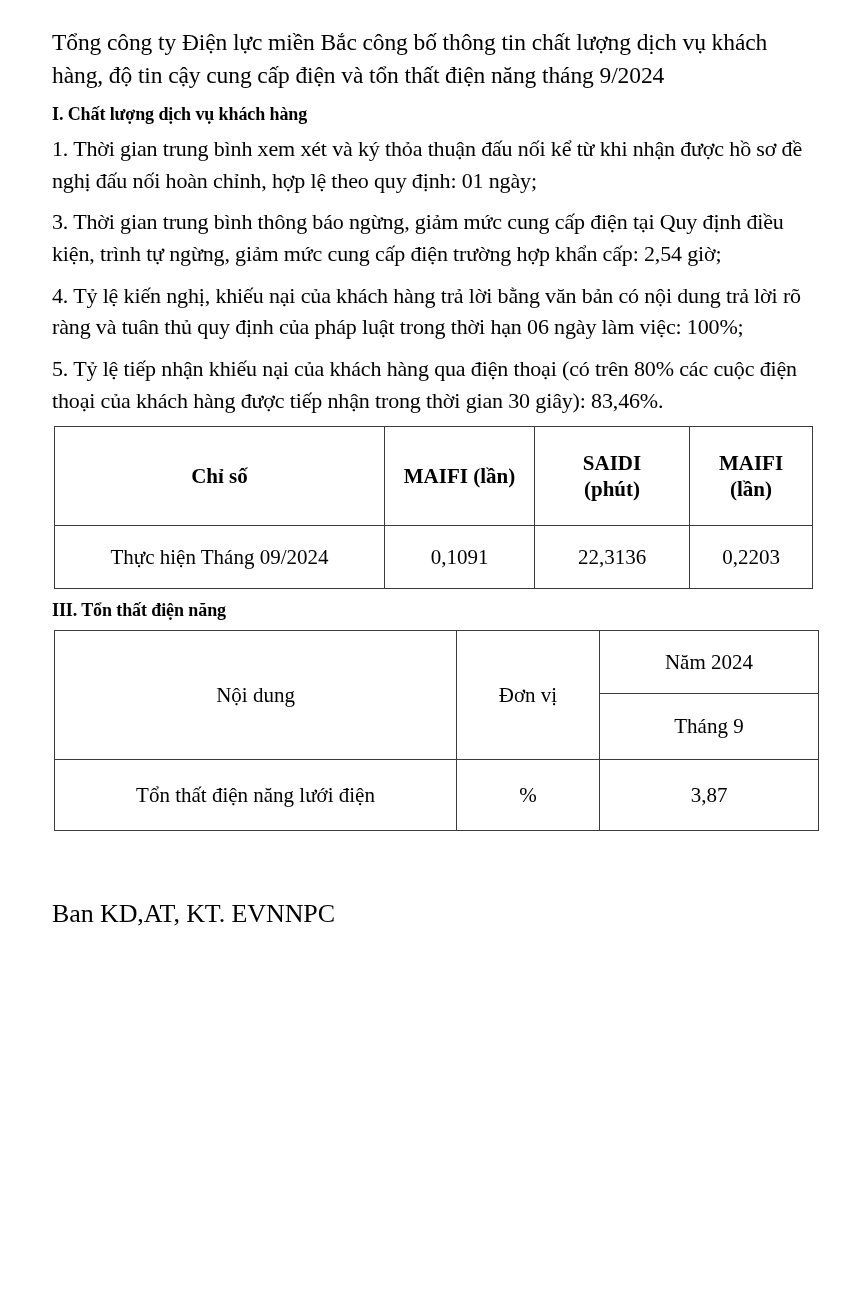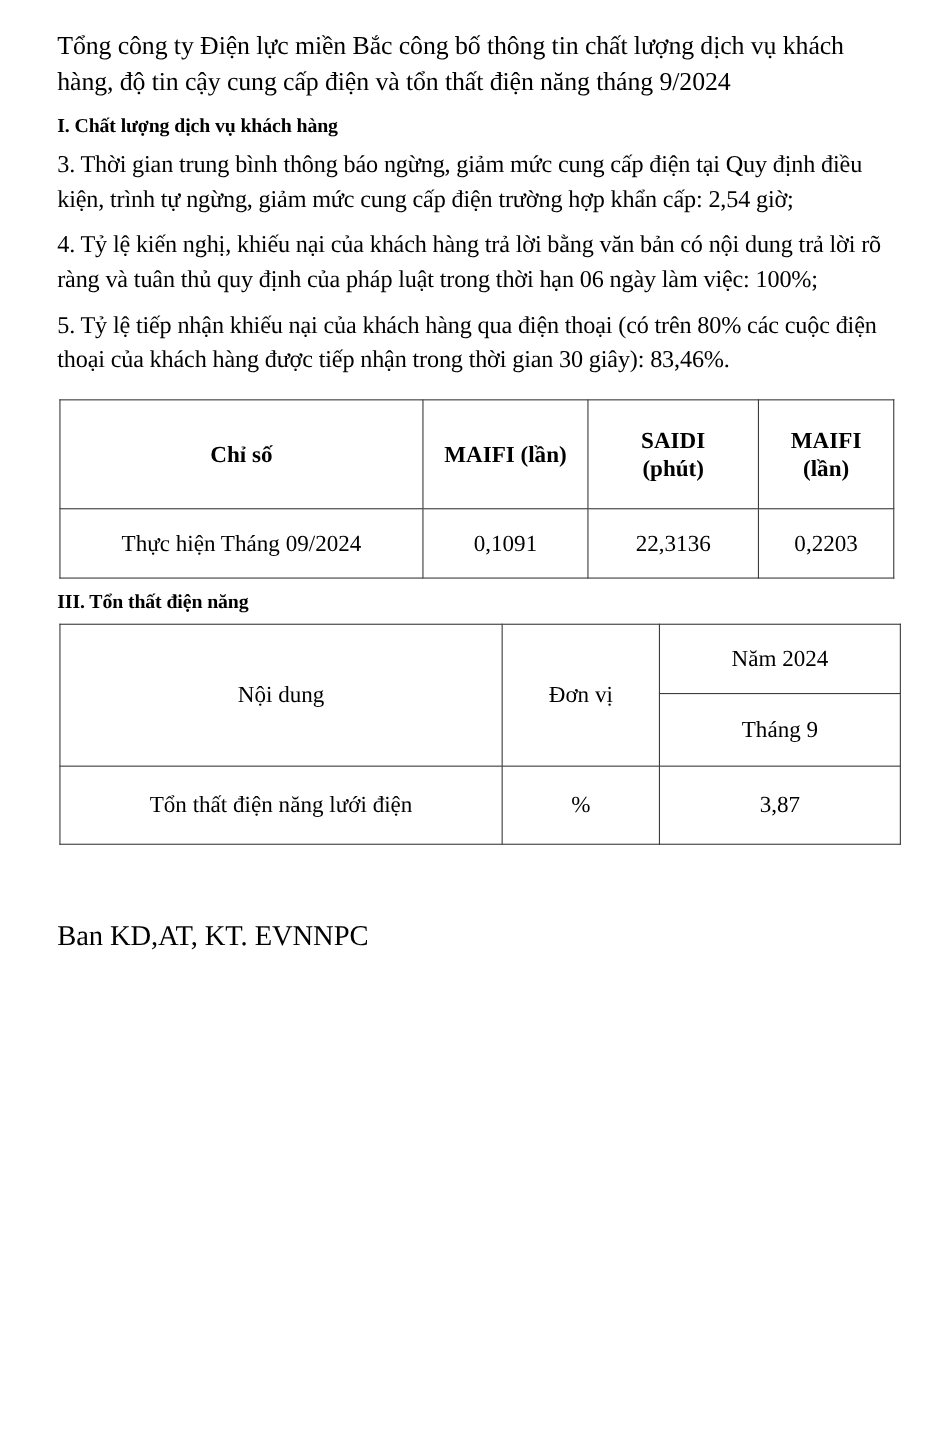--- a/index.html
+++ b/index.html
@@ -38,21 +38,21 @@
     letter-spacing: -0.1px;
   }
   .para {
     font-size: 22px;
     line-height: 1.44;
     margin: 0 0 10px 0;
     text-align: left;
     letter-spacing: -0.15px;
   }
   .para:last-of-type {
-    margin-bottom: 20px;
+    margin-bottom: 10px;
   }
   
   table.dtable {
     border-collapse: collapse;
     table-layout: fixed;
     margin: 0 0 4px 2px;
     font-size: 21px;
   }
   table.dtable td, table.dtable th {
     border: 1.4px solid #3b3b3b;
@@ -91,20 +91,21 @@
 </style>
 </head>
 <body>
 
 <div class="page">
 
   <p class="doc-title">Tổng công ty Điện lực miền Bắc công bố thông tin chất lượng dịch vụ khách hàng, độ tin cậy cung cấp điện và tổn thất điện năng tháng 9/2024</p>
 
   <h2 class="section-heading">I. Chất lượng dịch vụ khách hàng</h2>
 
+  <p class="para">1. Thời gian trung bình xem xét và ký thỏa thuận đấu nối kể từ khi nhận được hồ sơ đề nghị đấu nối hoàn chỉnh, hợp lệ theo quy định: 01 ngày;</p>
   <p class="para">3. Thời gian trung bình thông báo ngừng, giảm mức cung cấp điện tại Quy định điều kiện, trình tự ngừng, giảm mức cung cấp điện trường hợp khẩn cấp: 2,54 giờ;</p>
   <p class="para">4. Tỷ lệ kiến nghị, khiếu nại của khách hàng trả lời bằng văn bản có nội dung trả lời rõ ràng và tuân thủ quy định của pháp luật trong thời hạn 06 ngày làm việc: 100%;</p>
   <p class="para">5. Tỷ lệ tiếp nhận khiếu nại của khách hàng qua điện thoại (có trên 80% các cuộc điện thoại của khách hàng được tiếp nhận trong thời gian 30 giây): 83,46%.</p>
 
 
   <table class="dtable" id="reliability-table">
     <colgroup>
       <col class="c1">
         <col class="c2">
         <col class="c3">

